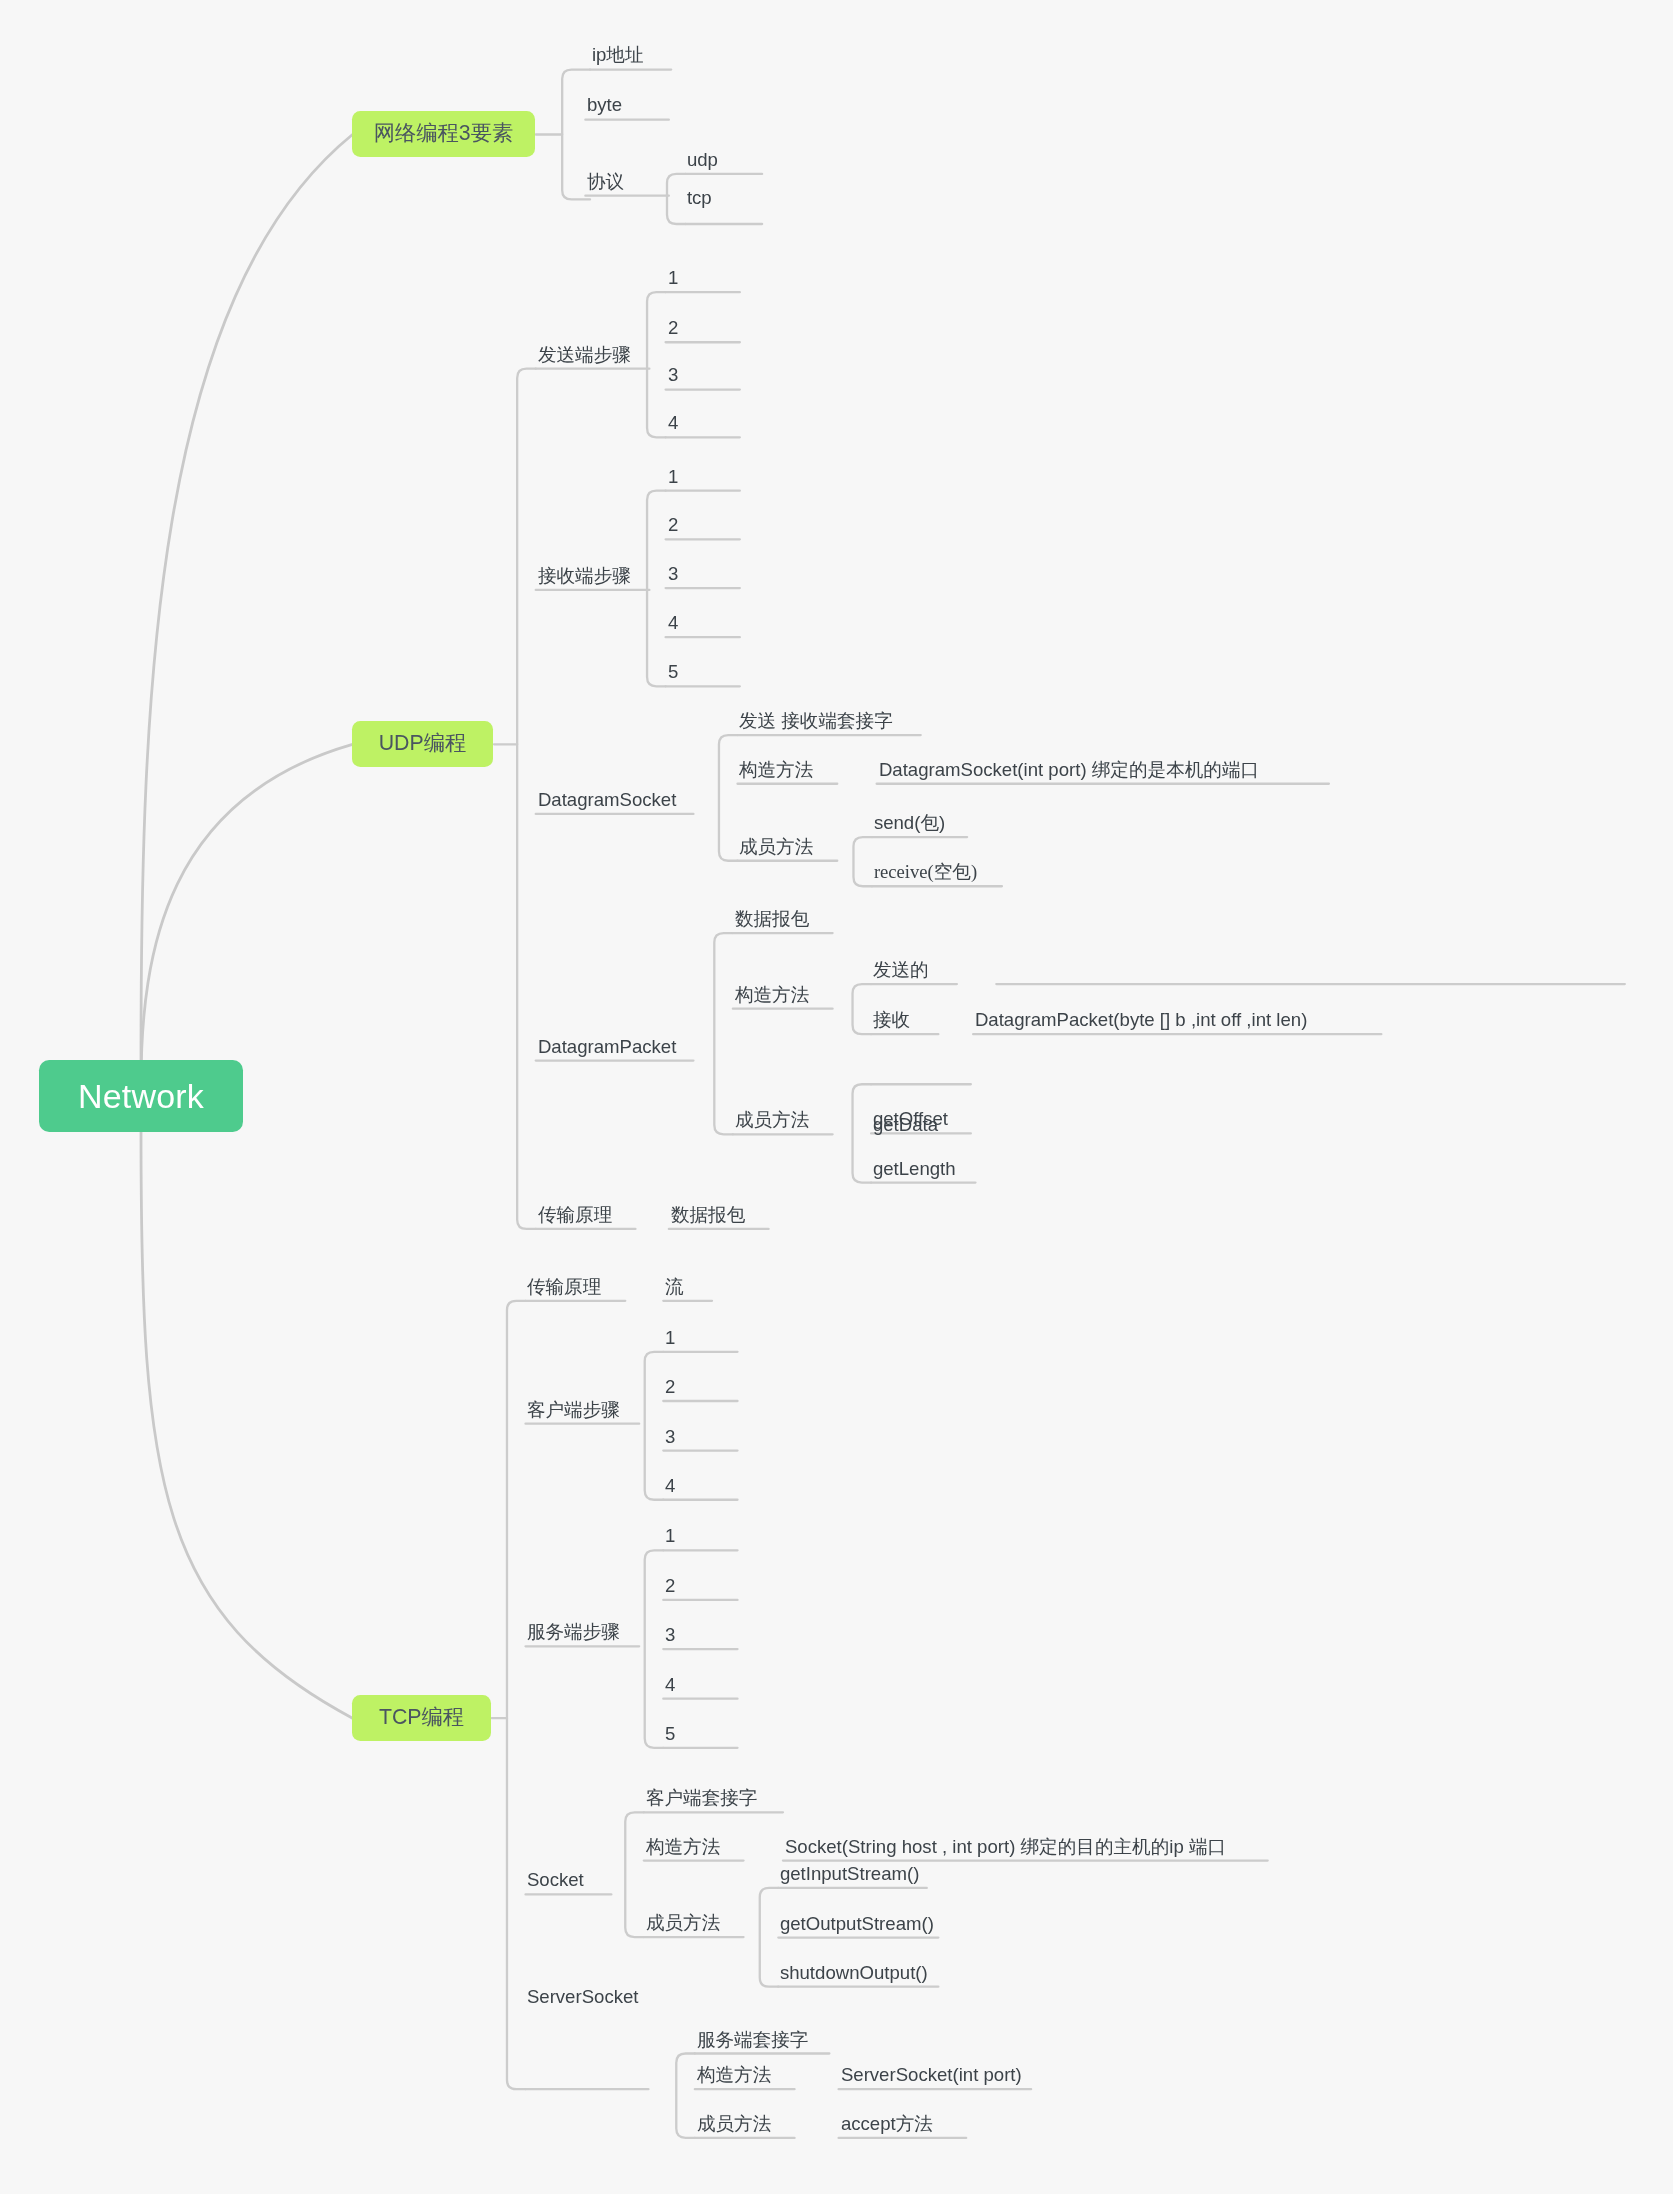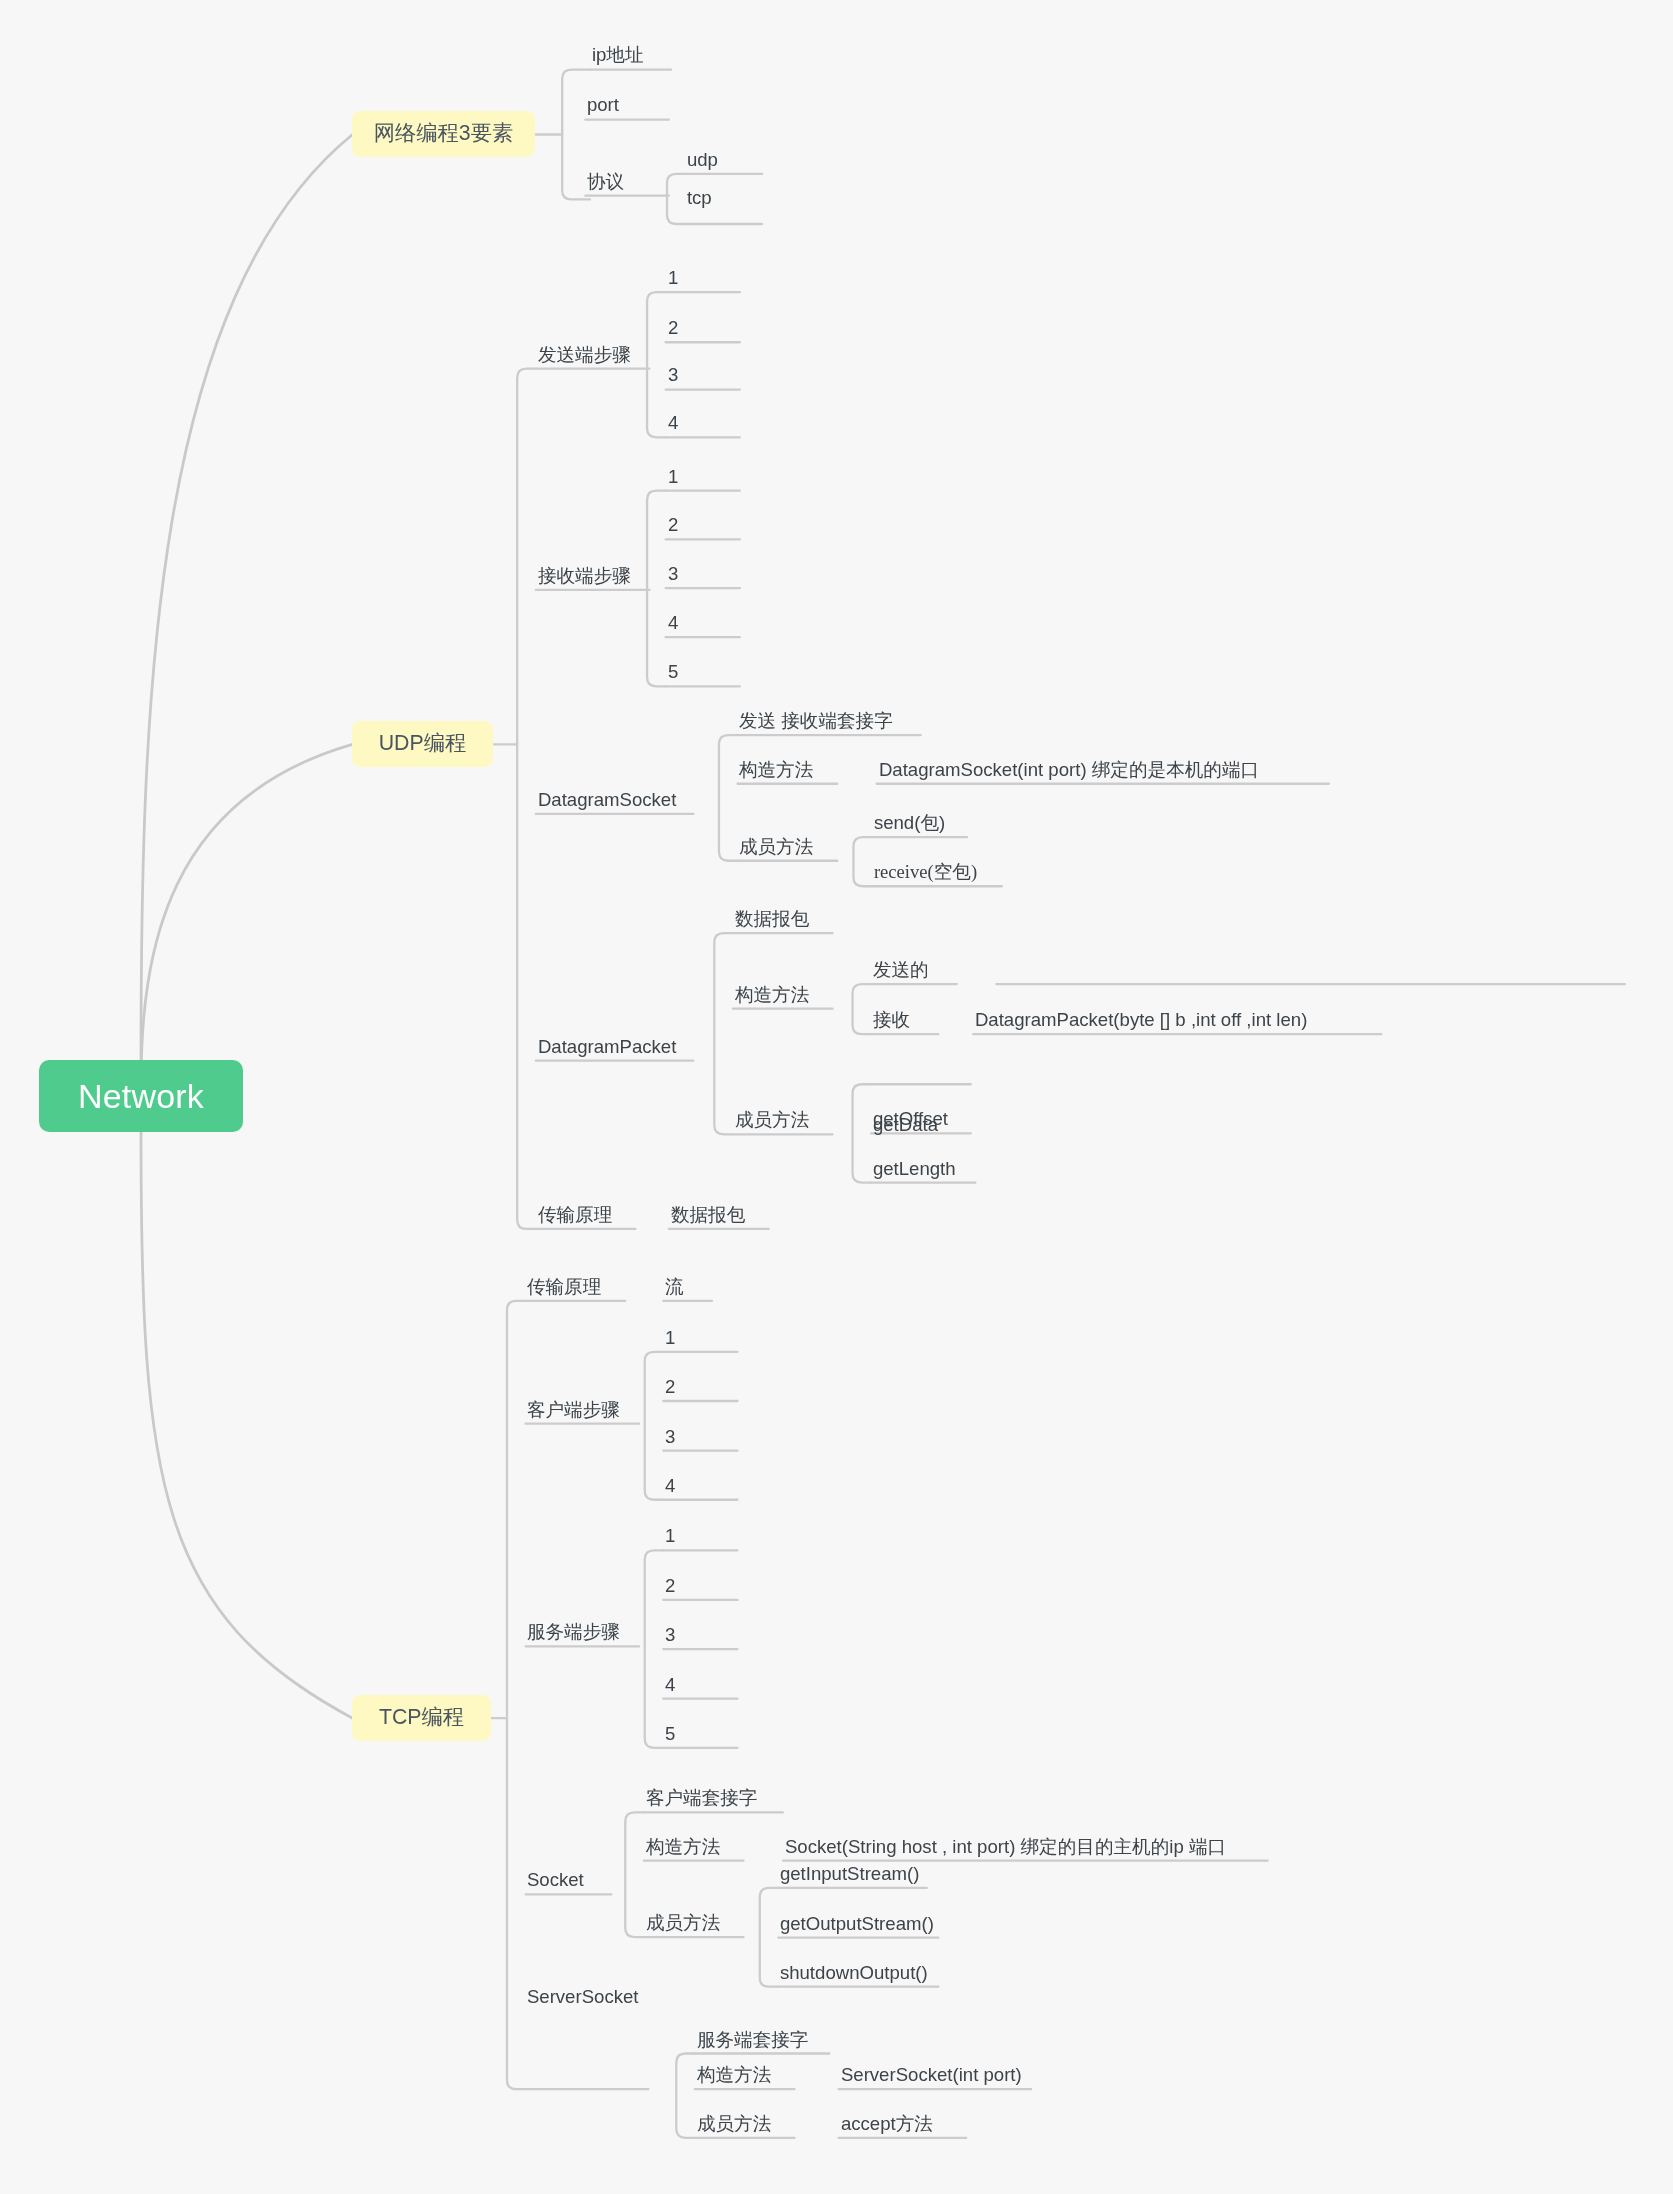--- a/index.html
+++ b/index.html
@@ -34,21 +34,21 @@
     white-space:nowrap;
     box-sizing:border-box;
     display:flex;
     align-items:center;
     justify-content:center;
     letter-spacing:0.2px;
   }
   
   .branch-node{
     position:absolute;
-    background:#fef9c3;
+    background:#bef264;
     color:#4a5560;
     border-radius:8.3px;
     font-size:21.3px;
     line-height:1;
     padding:12px 16.7px;
     white-space:nowrap;
     box-sizing:border-box;
     display:flex;
     align-items:center;
     justify-content:center;
@@ -192,21 +192,21 @@
     <span>Network</span>
   </div>
 
   <div class="branch-node" style="left:352px; top:111px; width:183px; height:46px;">
     <span>网络编程3要素</span>
   </div>
   <div class="leaf-node" style="left:590px; top:46px;">
     <span>ip地址</span>
   </div>
   <div class="leaf-node" style="left:585px; top:96px;">
-    <span>port</span>
+    <span>byte</span>
   </div>
   <div class="leaf-node" style="left:585px; top:173px;">
     <span>协议</span>
   </div>
   <div class="leaf-node" style="left:685px; top:151px;">
     <span>udp</span>
   </div>
   <div class="leaf-node" style="left:685px; top:189px;">
     <span>tcp</span>
   </div>

